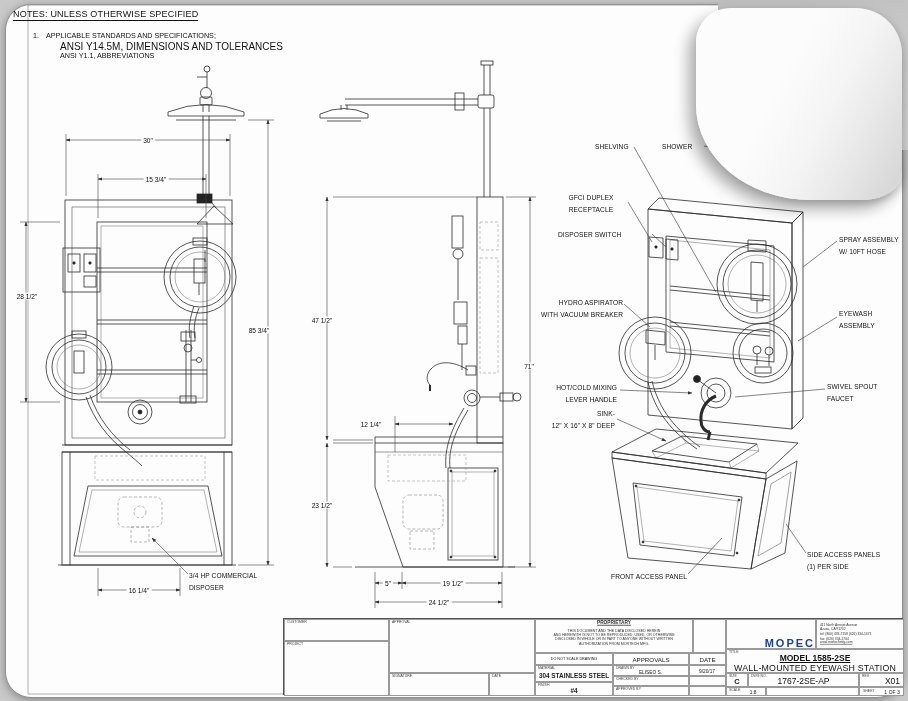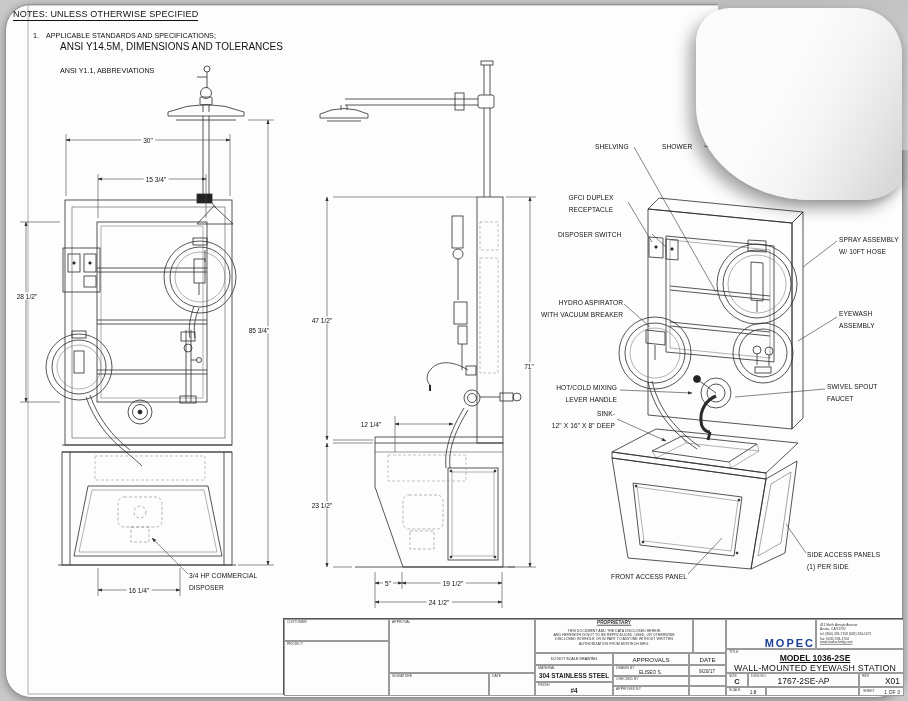--- a/index.html
+++ b/index.html
@@ -298,21 +298,21 @@
       <line x1="825" y1="389" x2="735" y2="397"></line>
     </g>
   </svg>
 
   <div class="labels">
 
     <span class="nt" style="left:13px;top:9px;font-size:9px;letter-spacing:.2px;border-bottom:1px solid #111;padding-bottom:1px;">NOTES: UNLESS OTHERWISE SPECIFIED</span>
     <span class="nt" style="left:33px;top:31px;font-size:7.2px;">1.</span>
     <span class="nt" style="left:46px;top:31px;font-size:7.2px;text-align:right;">APPLICABLE STANDARDS AND SPECIFICATIONS;</span>
     <span class="nt" style="left:60px;top:41px;font-size:10px;">ANSI Y14.5M, DIMENSIONS AND TOLERANCES</span>
-    <span class="nt" style="left:60px;top:51px;font-size:7.2px;margin-top:15px;">ANSI Y1.1, ABBREVIATIONS</span>
+    <span class="nt" style="left:60px;top:51px;font-size:7.2px;">ANSI Y1.1, ABBREVIATIONS</span>
 
     <span class="dim" style="left:148px;top:140px;">30"</span>
     <span class="dim" style="left:156px;top:179px;">15 3/4"</span>
     <span class="dim" style="left:27px;top:296px;">28 1/2"</span>
     <span class="dim" style="left:259px;top:330px;">85 3/4"</span>
     <span class="dim" style="left:139px;top:590px;">16 1/4"</span>
     <span class="dim" style="left:322px;top:320px;">47 1/2"</span>
     <span class="dim" style="left:529px;top:366px;">71"</span>
     <span class="dim" style="left:371px;top:424px;">12 1/4"</span>
     <span class="dim" style="left:322px;top:505px;">23 1/2"</span>
@@ -436,21 +436,21 @@
       <div class="addr">
         <div>411 North Aerojet Avenue</div>
         <div>Azusa, CA 91702</div>
         <div style="margin-top:2px;">tel: (800) 433-7158 (626) 334-1471</div>
         <div>fax: (626) 334-1704</div>
         <div style="text-decoration:underline;">www.mortechmfg.com</div>
       </div>
     </div>
     <div class="cell" style="left:442px;top:30px;width:178px;height:24px;">
       <span class="cl">TITLE</span>
-      <span class="model">MODEL 1036-2SE</span>
+      <span class="model">MODEL 1585-2SE</span>
       <span class="ttl">WALL-MOUNTED EYEWASH STATION</span>
     </div>
     <div class="cell" style="left:442px;top:54px;width:22px;height:14px;">
       <span class="cl">SIZE</span>
       <div class="vcenter" style="top:62%;font-size:7.5px;font-weight:bold;">C</div>
     </div>
     <div class="cell" style="left:464px;top:54px;width:111px;height:14px;">
       <span class="cl">DWG NO.</span>
       <div class="vcenter" style="top:58%;"><span class="bigval">1767-2SE-AP</span></div>
     </div>

